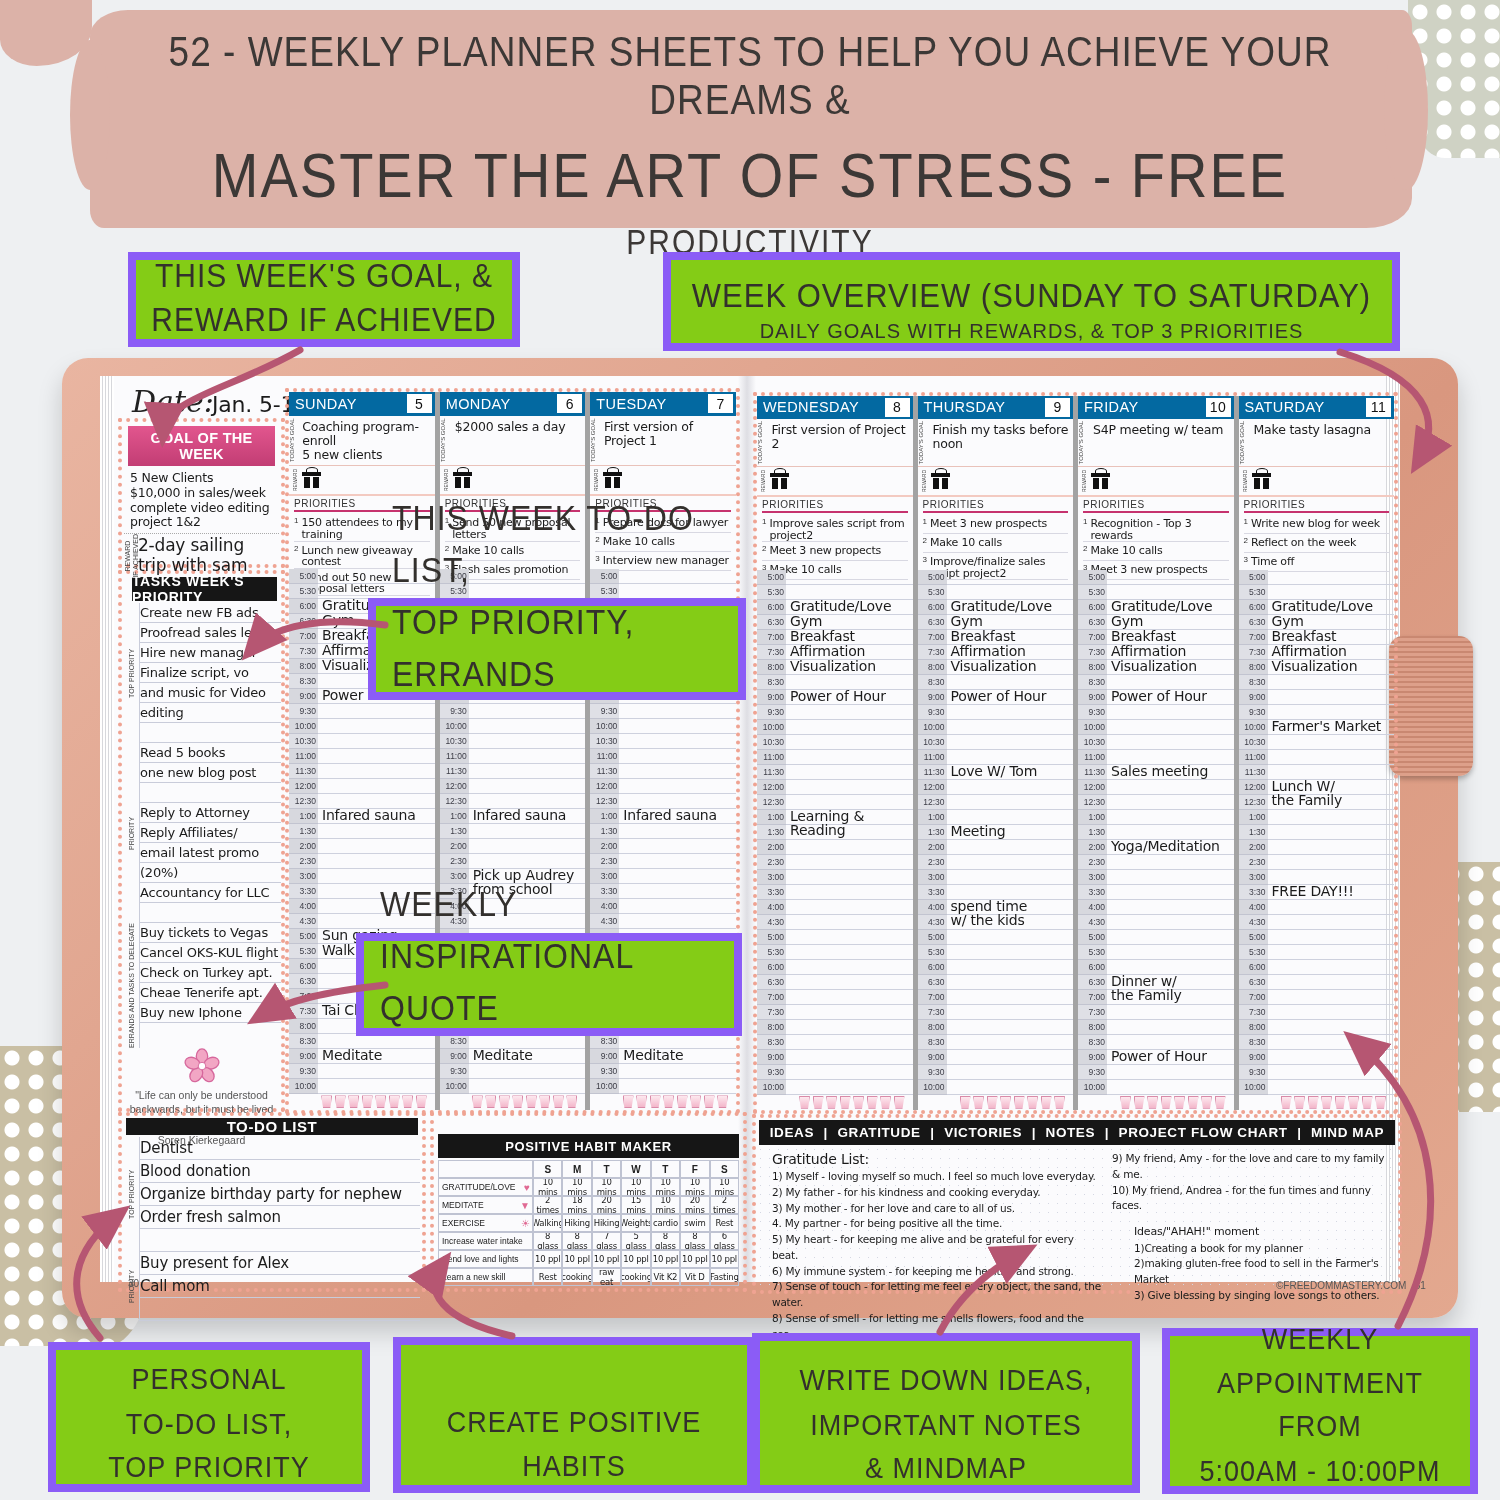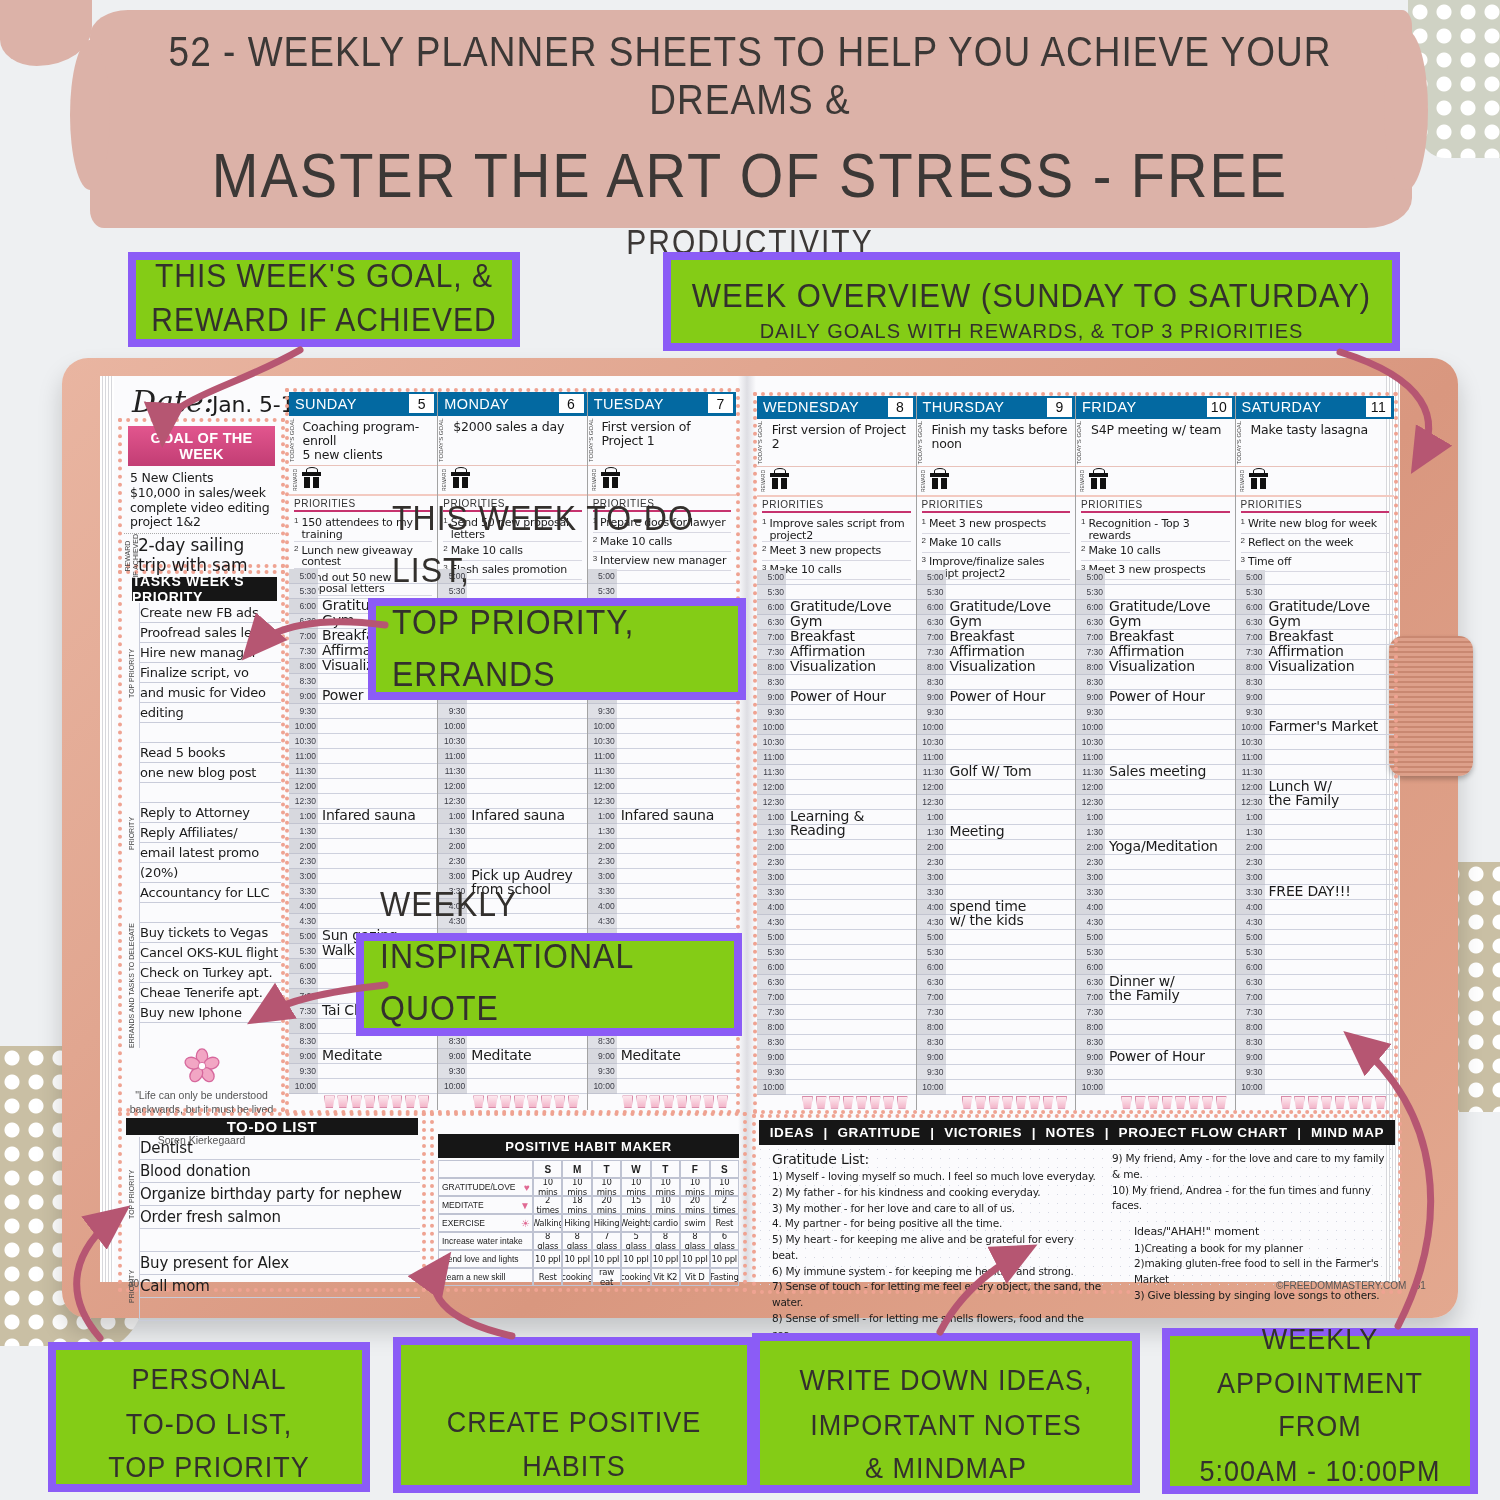--- a/index.html
+++ b/index.html
@@ -68,21 +68,21 @@
   .sb-vlabel{width:15px;display:flex;align-items:center;justify-content:center;}
   .sb-items{flex:1;border-left:1px solid #c9ccda;}
   .sb-item{height:19px;line-height:19px;font-size:13px;border-bottom:1px solid #c9ccda;white-space:nowrap;overflow:visible;}
   .flower{text-align:center;height:40px;}
   .sb-quote{font-size:10.5px;color:#555;text-align:center;line-height:1.35;}
   .sb-author{font-size:10.5px;color:#555;text-align:center;margin-top:3px;}
   
   .days{display:flex;z-index:5;}
   .days-left{left:285px;top:388px;width:455px;height:726px;}
   .days-right{left:753px;top:392px;width:645px;height:722px;}
-  .day-col{position:relative;flex:1;display:flex;flex-direction:column;border-left:1px solid #a3a3a3;min-width:0;}
+  .day-col{position:relative;flex:1;display:flex;flex-direction:column;border-left:5px solid #a3a3a3;min-width:0;}
   .day-col:first-child{border-left:none;}
   .dh{height:25px;background:#0369a1;color:#fff;display:flex;align-items:center;font-size:14.5px;font-weight:normal;letter-spacing:.4px;padding-left:6px;box-sizing:border-box;text-align:center;}
   .dh .num{margin-left:auto;margin-right:3px;background:#fff;color:#111;min-width:25px;height:19px;display:flex;align-items:center;justify-content:center;font-size:14px;}
   .dgoal{height:52px;display:flex;border-bottom:1px solid #e9c2ba;}
   .dgoal .vtext{width:13px;font-size:6px;}
   .goal-text{font-size:12.5px;line-height:1.15;padding:4px 2px 0 2px;}
   .dgift{height:30px;display:flex;align-items:center;border-bottom:2px solid #f3cac1;padding-left:4px;gap:3px;}
   .dgift .vtext{font-size:5px;width:8px;}
   .gift{width:15px;height:11px;background:linear-gradient(90deg,#111 42%,#fff 42% 58%,#111 58%);position:relative;margin-top:5px;}
   .gift:before{content:"";position:absolute;left:-2px;top:-5px;right:-2px;height:4px;background:#111;}
@@ -1162,21 +1162,21 @@
         <div class="slot">
           <span class="t">10:00</span>
           <span class="c"></span>
         </div>
         <div class="evt hand preline" style="top: 29px;">Gratitude/Love</div>
         <div class="evt hand preline" style="top: 44px;">Gym</div>
         <div class="evt hand preline" style="top: 59px;">Breakfast</div>
         <div class="evt hand preline" style="top: 74px;">Affirmation</div>
         <div class="evt hand preline" style="top: 89px;">Visualization</div>
         <div class="evt hand preline" style="top: 119px;">Power of Hour</div>
-        <div class="evt hand preline" style="top: 194px;">Golf W/ Tom</div>
+        <div class="evt hand preline" style="top: 194px;">Love W/ Tom</div>
         <div class="evt hand preline" style="top: 254px;">Meeting</div>
         <div class="evt hand preline" style="top: 329px;">spend time
 w/ the kids</div>
       </div>
       <div class="cups">
         <span class="cup"></span>
         <span class="cup"></span>
         <span class="cup"></span>
         <span class="cup"></span>
         <span class="cup"></span>

